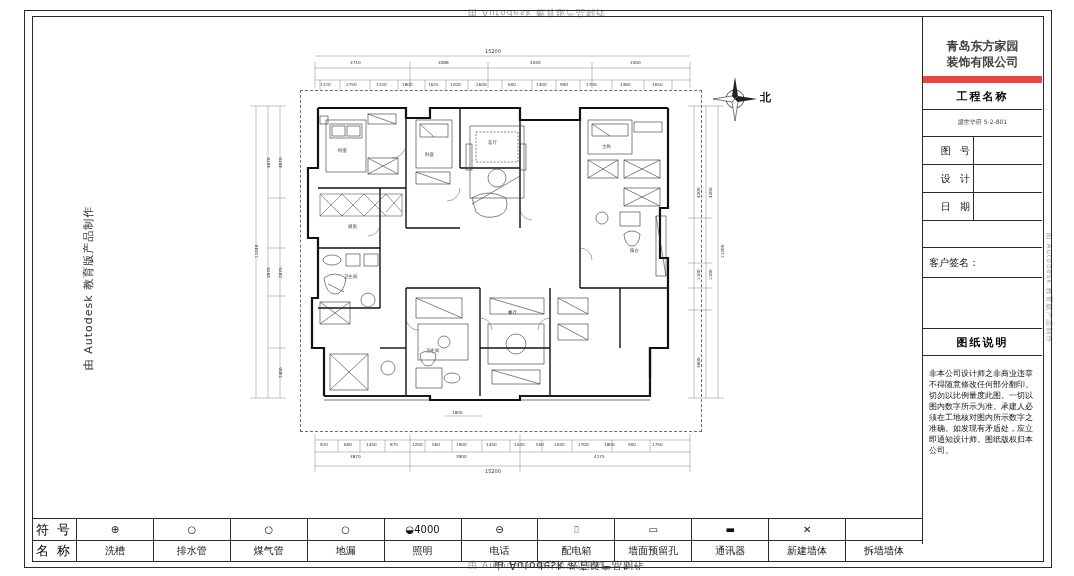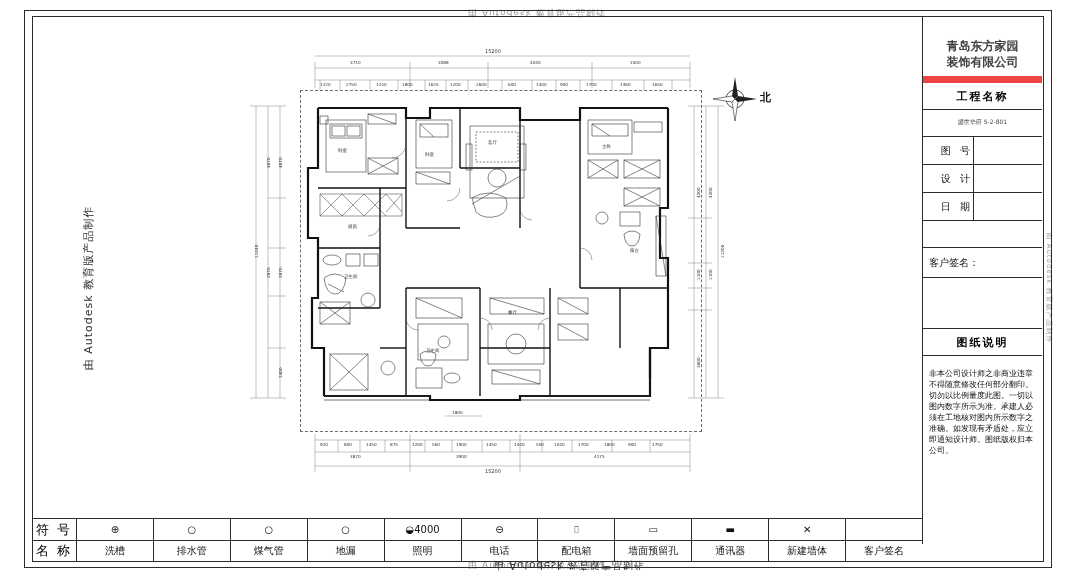--- a/index.html
+++ b/index.html
@@ -420,17 +420,17 @@
       <div class="legend-cell">洗槽</div>
       <div class="legend-cell">排水管</div>
       <div class="legend-cell">煤气管</div>
       <div class="legend-cell">地漏</div>
       <div class="legend-cell">照明</div>
       <div class="legend-cell">电话</div>
       <div class="legend-cell">配电箱</div>
       <div class="legend-cell">墙面预留孔</div>
       <div class="legend-cell">通讯器</div>
       <div class="legend-cell">新建墙体</div>
-      <div class="legend-cell">客户签名</div>
+      <div class="legend-cell">拆墙墙体</div>
     </div>
   </div>
 
 </div>
 
 </body></html>

